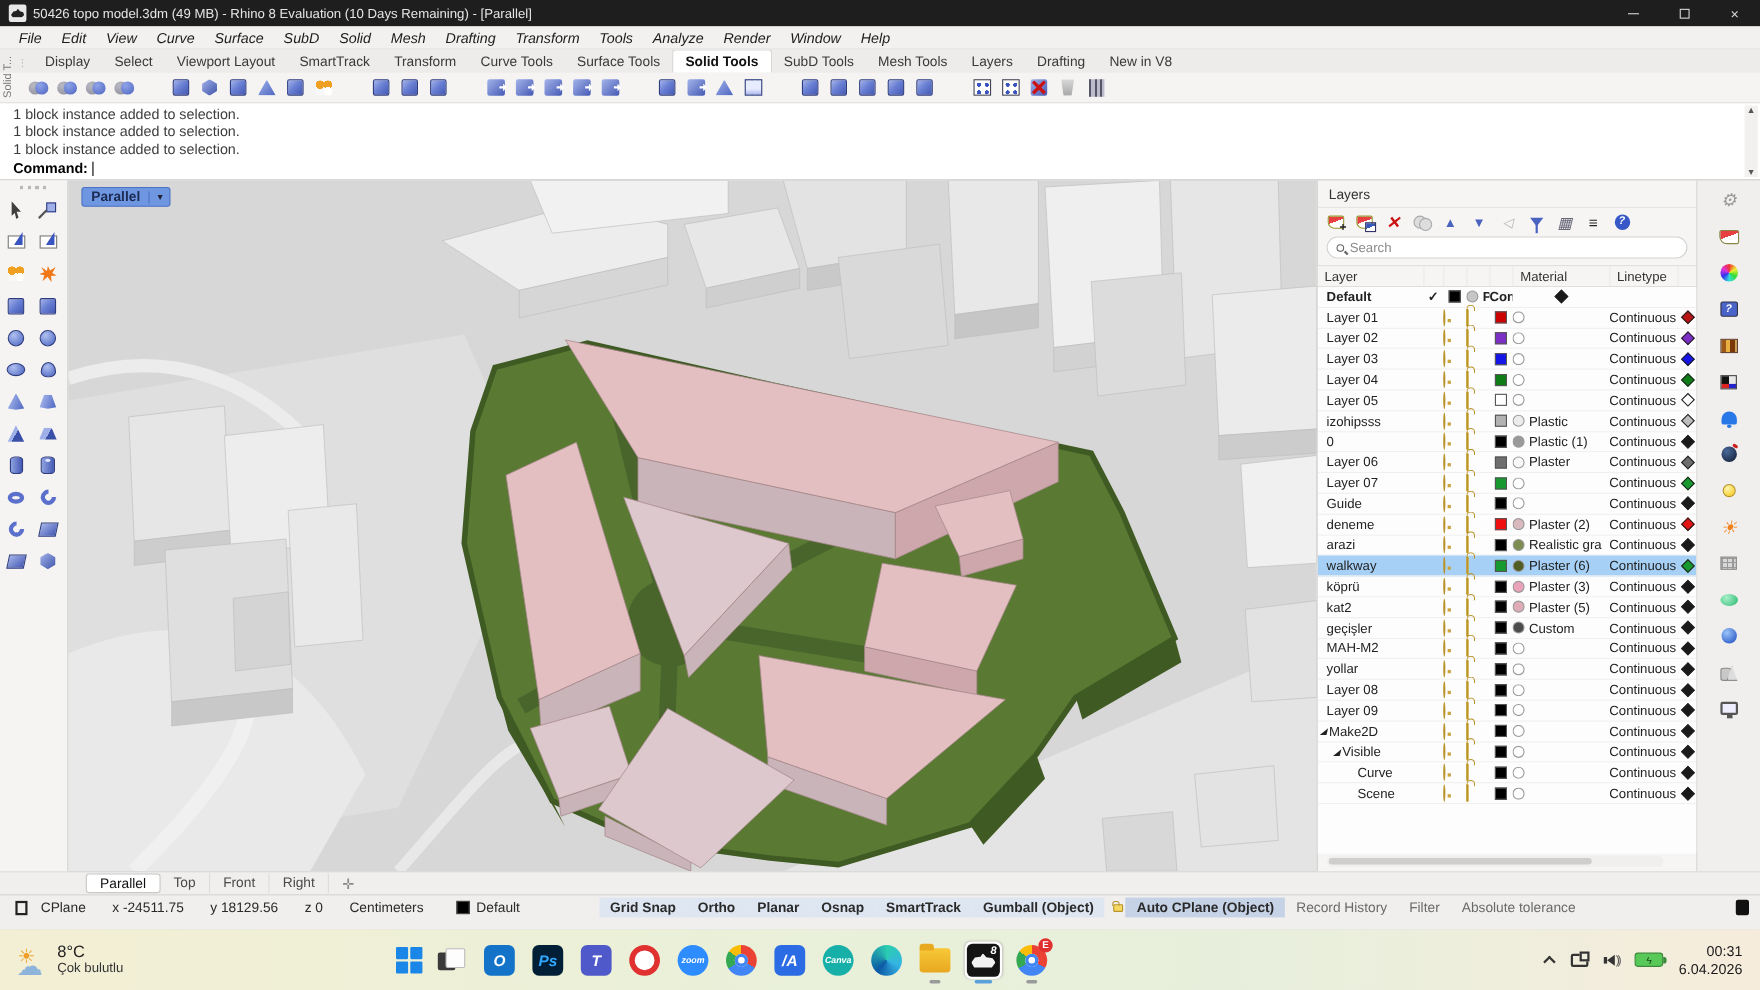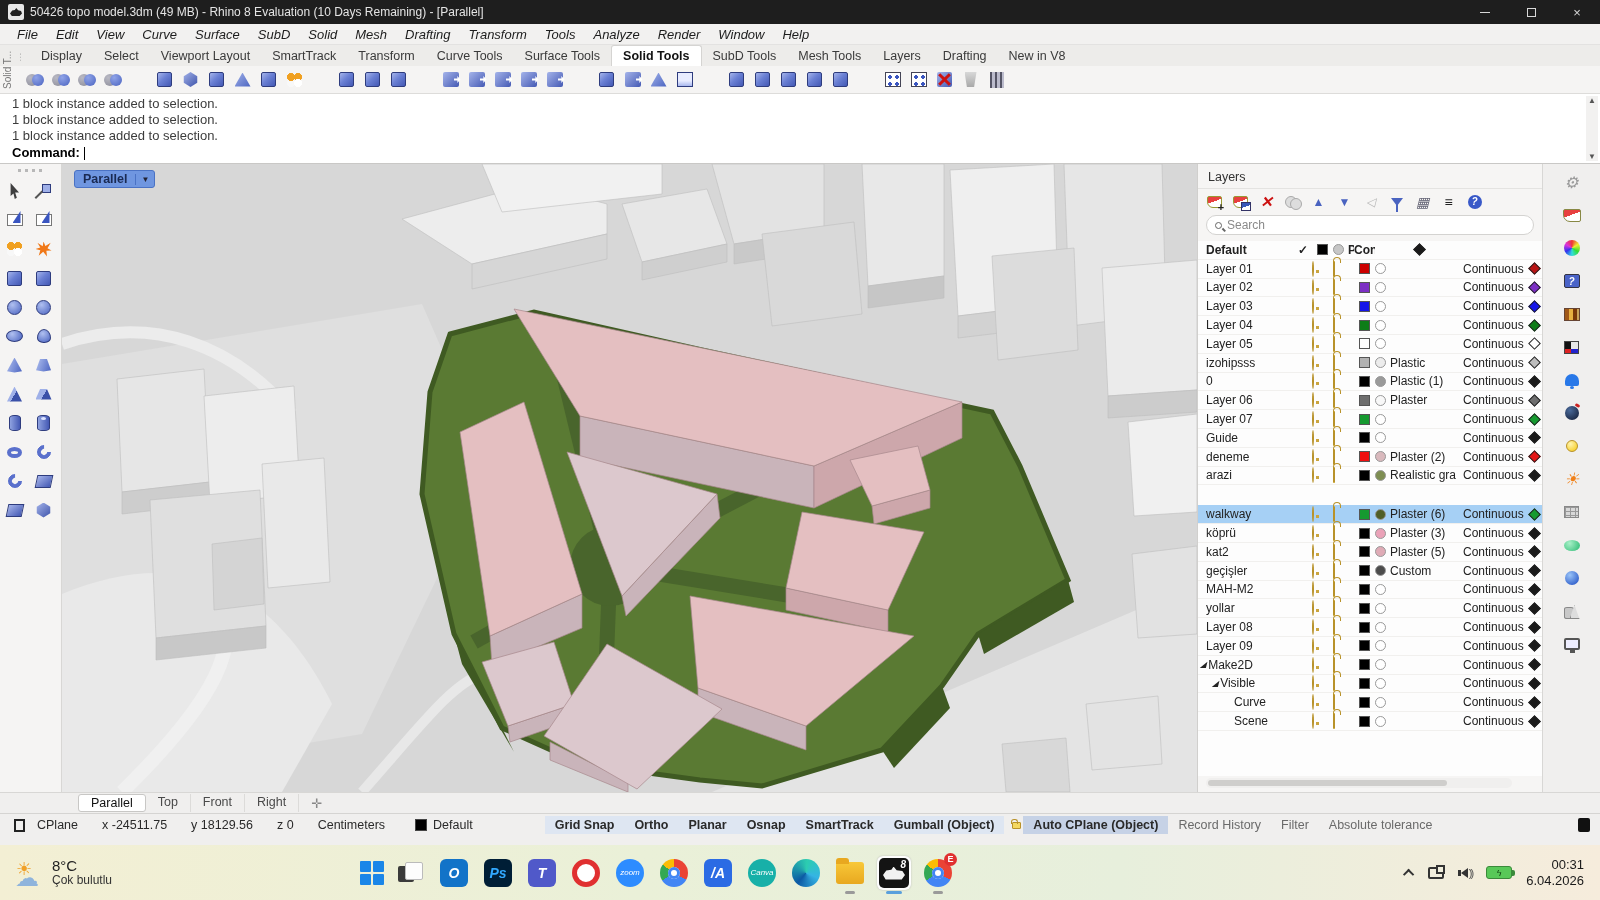--- a/index.html
+++ b/index.html
@@ -106,21 +106,21 @@
   .ic-table { color:#667; font-size:14px; }
   .ic-menu { color:#222; font-size:14px; font-weight:bold; }
   .ic-help { width:14px; height:14px; border-radius:50%; background:#3858c8; color:#fff; font-size:10px; font-weight:bold; display:flex; align-items:center; justify-content:center; }
   .lp-search { margin:1px 8px 6px; height:20px; background:#fff; border:1px solid #d4d3d1; border-radius:10px; display:flex; align-items:center; padding:0 8px; color:#8a8a8a; gap:5px; }
   .mag { width:7px; height:7px; border:1.5px solid #666; border-radius:50%; position:relative; flex:none; }
   .mag::after { content:""; position:absolute; left:6px; top:6px; width:4px; height:1.5px; background:#666; transform:rotate(45deg); }
   .lp-header { display:grid; grid-template-columns:96px 18px 21px 21px 21px 88px 62px 18px; border-top:1px solid #e0dfdd; border-bottom:1px solid #e0dfdd; color:#333; height:20px; align-items:center; background:#f6f5f4; }
   .lp-header .h { padding-left:6px; border-left:1px solid #eceae8; height:100%; display:flex; align-items:center; }
   .lp-rows { background:#fdfdfd; flex:1; overflow:hidden; position:relative; }
   .layer-row { display:grid; grid-template-columns:96px 18px 21px 21px 21px 88px 62px 18px; height:18.8px; align-items:center; border-bottom:1px solid #f1f0ee; }
-  .layer-row.selected { background:var(--selection);margin-top:20px; }
+  .layer-row.selected { background:var(--selection); }
   .layer-row.current { font-weight:bold; }
   .lr-name { white-space:nowrap; overflow:hidden; display:flex; align-items:center; gap:2px; }
   .lr-exp { font-size:8px; color:#222; }
   .lr-check { color:#222; font-size:12px; text-align:center; }
   .bulb { width:9px; height:9px; border-radius:50%; background:radial-gradient(circle at 35% 30%,#fff0a0,#f8c810); border:1px solid #b8922a; position:relative; margin:0 auto; }
   .bulb::after { content:""; position:absolute; left:2.5px; top:8px; width:3px; height:3px; background:#caa53f; }
   .lock { width:10px; height:8px; background:#f5d860; border:1px solid #b8922a; border-radius:1px; position:relative; margin:2px auto 0; }
   .lock::before { content:""; position:absolute; left:-1px; top:-5px; width:6px; height:5px; border:1.5px solid #b8922a; border-bottom:none; border-radius:4px 4px 0 0; }
   .swatch { width:11px; height:11px; border:1px solid #555; margin:0 auto; }
   .lr-mat { display:flex; align-items:center; gap:4px; white-space:nowrap; overflow:hidden; }
@@ -187,21 +187,21 @@
   .tb-search { width:210px; height:34px; background:#fff; border:1px solid #d8d4c0; border-radius:17px; display:flex; align-items:center; gap:10px; padding:0 14px; color:#555; font-size:13px; }
   .tb-search .mag { width:9px; height:9px; border-color:#444; }
   .tb-app { width:34px; height:34px; display:flex; align-items:center; justify-content:center; position:relative; }
   .tb-app .ind { position:absolute; bottom:-4px; left:12px; width:10px; height:3px; border-radius:2px; background:#9a9a9a; }
   .tb-app.active-app { background:#fdfdfd; border-radius:6px; box-shadow:0 0 2px #bbb; }
   .tb-app.active-app .ind { width:16px; left:9px; background:#5aa0dc; }
   .ai-taskview { width:24px; height:22px; position:relative; }
   .ai-taskview::before { content:""; position:absolute; left:0; top:4px; width:16px; height:16px; background:#3a3a3a; border-radius:2px; }
   .ai-taskview::after { content:""; position:absolute; left:7px; top:0; width:16px; height:16px; background:#fdfdfd; border:1px solid #bbb; border-radius:2px; }
   .ai-tile { width:28px; height:28px; border-radius:6px; color:#fff; font-weight:bold; font-size:14px; display:flex; align-items:center; justify-content:center; }
-  .ai-round { width:28px; height:28px; border-radius:50%; color:#fff; font-weight:normal; display:flex; align-items:center; justify-content:center; }
+  .ai-round { width:28px; height:28px; border-radius:50%; color:#fff; font-weight:bold; display:flex; align-items:center; justify-content:center; }
   .ai-opera { width:28px; height:28px; border-radius:50%; background:#fff; border:5px solid #e03030; }
   .ai-chrome { width:28px; height:28px; border-radius:50%; background:conic-gradient(#ea4335 0 33%,#4285f4 33% 66%,#34a853 66% 85%,#fbbc05 85%); position:relative; }
   .ai-chrome::after { content:""; position:absolute; left:8px; top:8px; width:12px; height:12px; border-radius:50%; background:#fff; box-shadow:inset 0 0 0 3px #4285f4; }
   .ai-edge { width:28px; height:28px; border-radius:50%; background:conic-gradient(from 220deg,#0c59a4,#2ccdb0 40%,#35b4e4 70%,#0c59a4); }
   .ai-folder { width:28px; height:22px; background:linear-gradient(#f8c838,#e8a820); border-radius:3px; position:relative; }
   .ai-folder::before { content:""; position:absolute; left:0; top:-4px; width:13px; height:6px; background:#e8a820; border-radius:3px 3px 0 0; }
   .ai-rhino { width:30px; height:30px; background:#141414; border-radius:5px; position:relative; }
   .ai-rhino::before { content:""; position:absolute; left:4px; top:9px; width:22px; height:13px; background:#f2f2f2; clip-path:polygon(0 65%,15% 30%,38% 25%,48% 0,62% 28%,88% 35%,100% 65%,85% 100%,12% 100%); }
   .ai-rhino .r8 { position:absolute; right:3px; top:1px; color:#fff; font-size:10px; font-weight:bold; }
   .badge { position:absolute; right:-2px; top:-3px; min-width:13px; height:13px; border-radius:50%; background:#e03030; color:#fff; font-size:9px; font-weight:bold; display:flex; align-items:center; justify-content:center; }
@@ -617,20 +617,30 @@
             <i class="ic-menu">≡</i>
           </span>
           <span class="lp-ico">
             <i class="ic-help">?</i>
           </span>
         </div>
       <div class="lp-search">
         <span class="mag"></span>
         <span>Search</span>
       </div>
+      <div class="lp-header">
+        <span class="h" style="border-left:none">Layer</span>
+        <span class="h"></span>
+          <span class="h"></span>
+          <span class="h"></span>
+          <span class="h"></span>
+        <span class="h">Material</span>
+        <span class="h">Linetype</span>
+        <span class="h"></span>
+      </div>
       <div class="lp-rows">
 
           <div class="layer-row current">
             <span class="lr-name" style="padding-left: 6px;">
               <i class="lr-exp"></i>
               <span>Default</span>
             </span>
             <span class="lr-check">✓</span>
 
             <span class="swatch" style="background: rgb(0, 0, 0);"></span>

